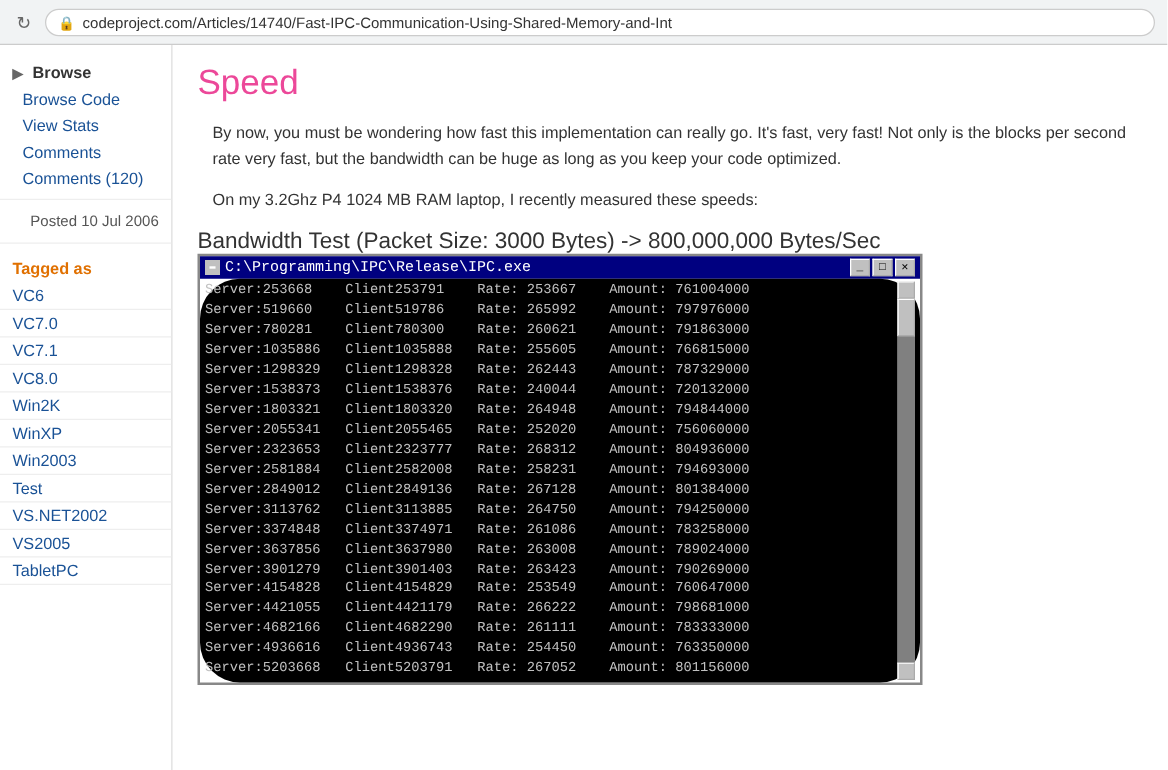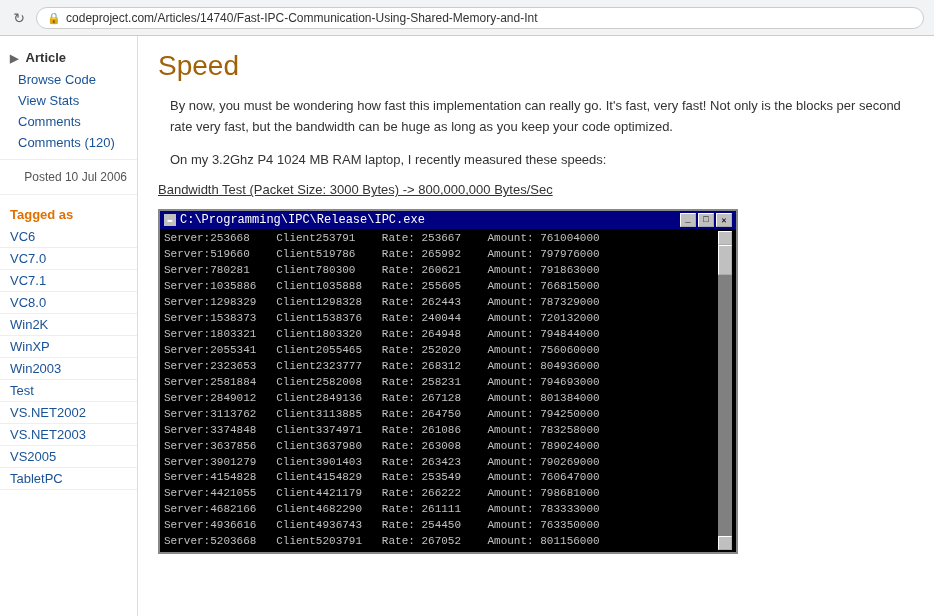--- a/index.html
+++ b/index.html
@@ -92,33 +92,32 @@
 
     
     .main-content {
       flex: 1;
       padding: 14px 20px;
       overflow-y: auto;
     }
     .page-title {
       font-size: 28px;
       font-weight: normal;
-      color: #a16207;
+      color: #ec4899;
       margin-bottom: 14px;
     }
     .content-text {
       font-size: 13px;
       line-height: 1.6;
       margin-bottom: 12px;
       margin-left: 12px;
     }
     .bandwidth-text {
-      font-size: 13px;
-      margin-bottom: 12px;
-      text-decoration: underline;
+      font-size: 18px;
+      margin-bottom: 0;
     }
 
     
     .cmd-container {
       border: 2px solid #888;
       width: 580px;
       font-family: 'Courier New', monospace;
     }
     .cmd-titlebar {
       background: #000080;
@@ -155,20 +154,21 @@
       display: flex; align-items: center; justify-content: center;
       cursor: pointer;
     }
     .cmd-body {
       background: #000;
       color: #c0c0c0;
       font-size: 11px;
       padding: 2px 4px;
       line-height: 1.45;
       display: flex;
+      border-radius: 32px;
     }
     .cmd-text-area {
       flex: 1;
       white-space: pre;
       font-family: 'Courier New', monospace;
     }
     .cmd-scrollbar {
       width: 14px;
       background: #c0c0c0;
       display: flex;
@@ -207,21 +207,21 @@
     <span class="lock-icon">🔒</span>
     <span>codeproject.com/Articles/14740/Fast-IPC-Communication-Using-Shared-Memory-and-Int</span>
   </div>
 </div>
 
 <div class="page">
 
   <div class="sidebar">
     <div class="sidebar-section-title">
       <span class="sidebar-arrow">▶</span>
-      <span>Article</span>
+      <span>Browse</span>
     </div>
 
     <a class="sidebar-link">Browse Code</a>
     <a class="sidebar-link">View Stats</a>
     <a class="sidebar-link">Comments</a>
     <a class="sidebar-link">Comments (120)</a>
 
     <hr class="sidebar-divider">
     <div class="sidebar-posted">Posted 10 Jul 2006</div>
     <hr class="sidebar-divider">
@@ -230,21 +230,20 @@
     <div id="tags-container">
         <a class="sidebar-tag">VC6</a>
         <a class="sidebar-tag">VC7.0</a>
         <a class="sidebar-tag">VC7.1</a>
         <a class="sidebar-tag">VC8.0</a>
         <a class="sidebar-tag">Win2K</a>
         <a class="sidebar-tag">WinXP</a>
         <a class="sidebar-tag">Win2003</a>
         <a class="sidebar-tag">Test</a>
         <a class="sidebar-tag">VS.NET2002</a>
-        <a class="sidebar-tag">VS.NET2003</a>
         <a class="sidebar-tag">VS2005</a>
         <a class="sidebar-tag">TabletPC</a>
       </div>
   </div>
 
   <div class="main-content">
     <h1 class="page-title">Speed</h1>
 
     <p class="content-text">By now, you must be wondering how fast this implementation can really go. It's fast, very fast! Not only is the blocks per second rate very fast, but the bandwidth can be huge as long as you keep your code optimized.</p>
 

